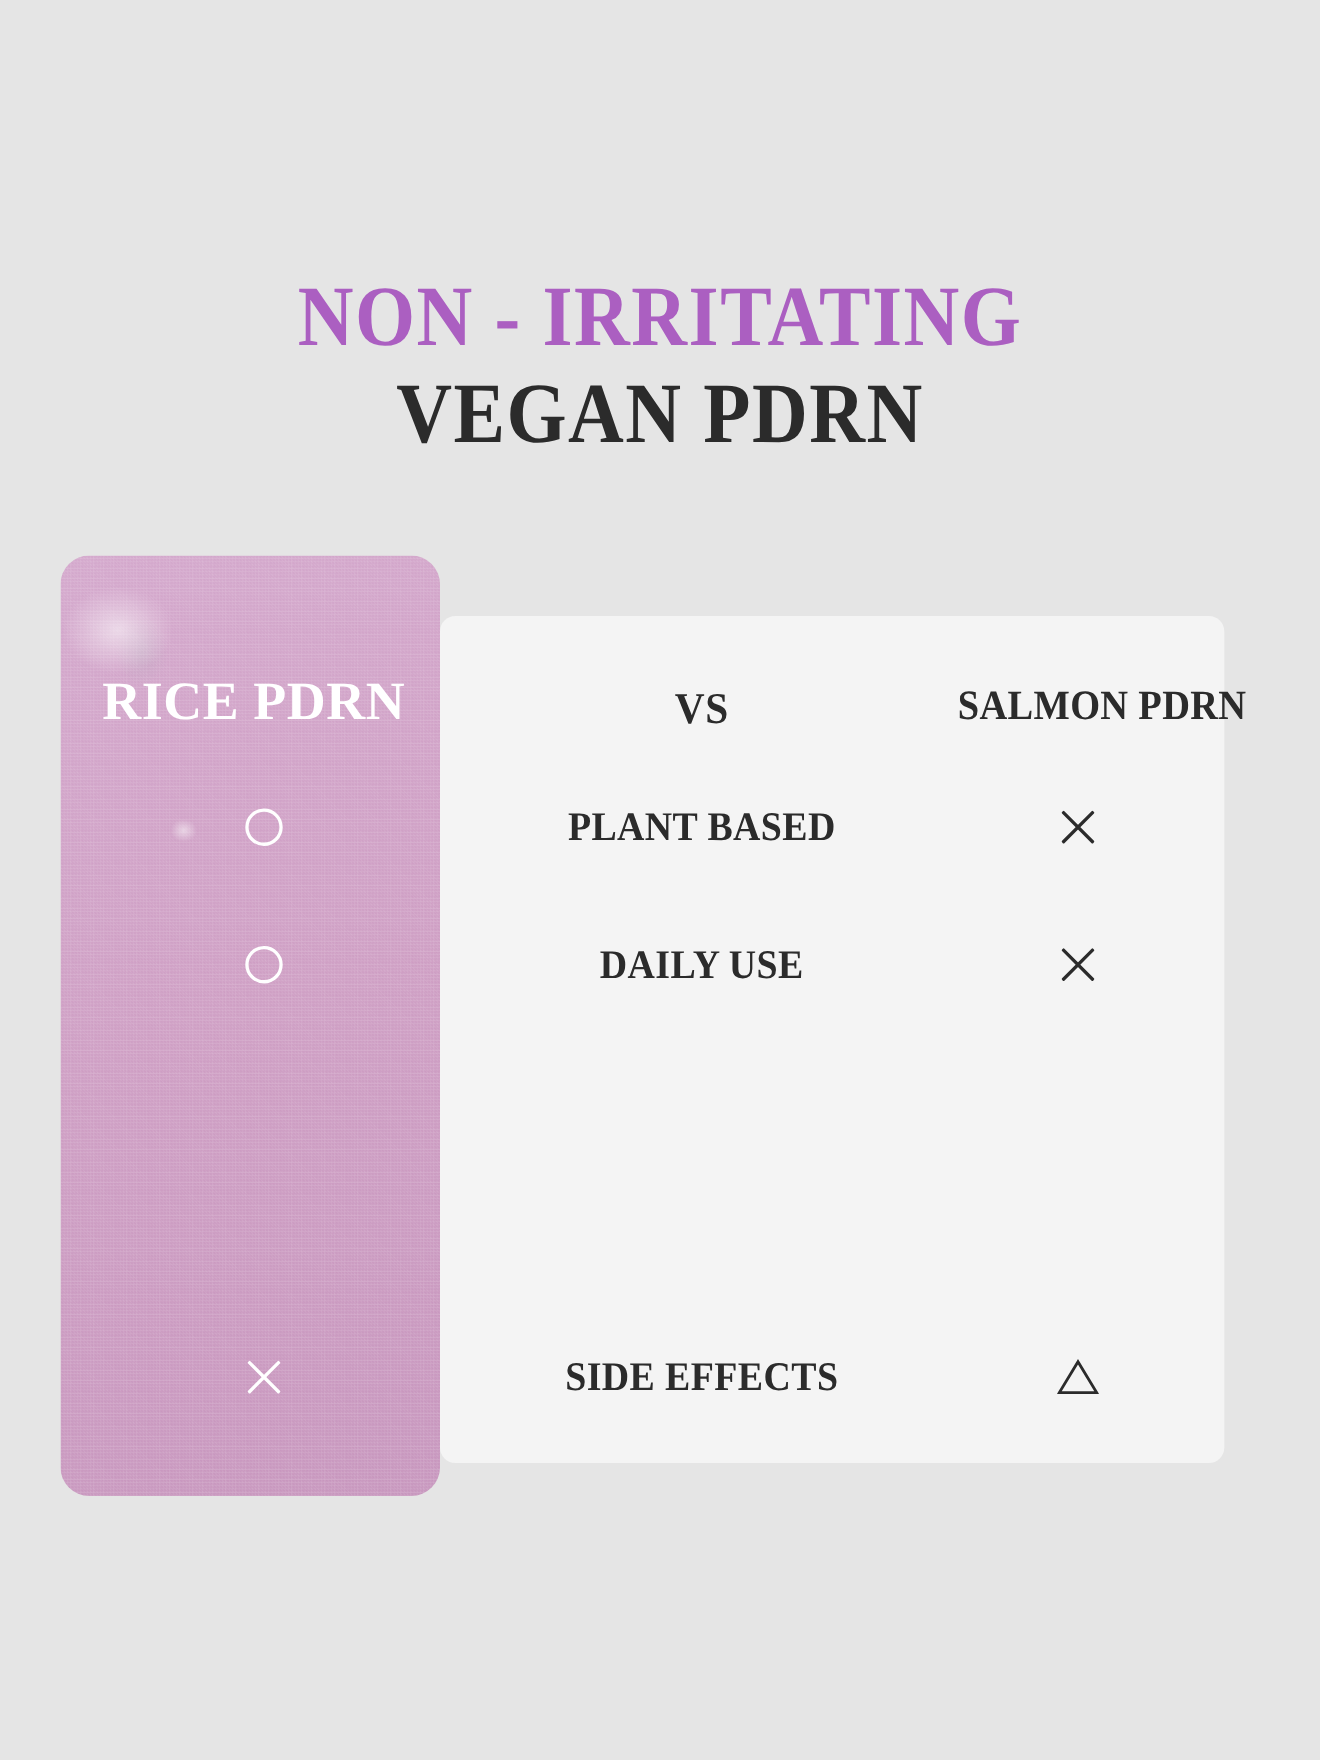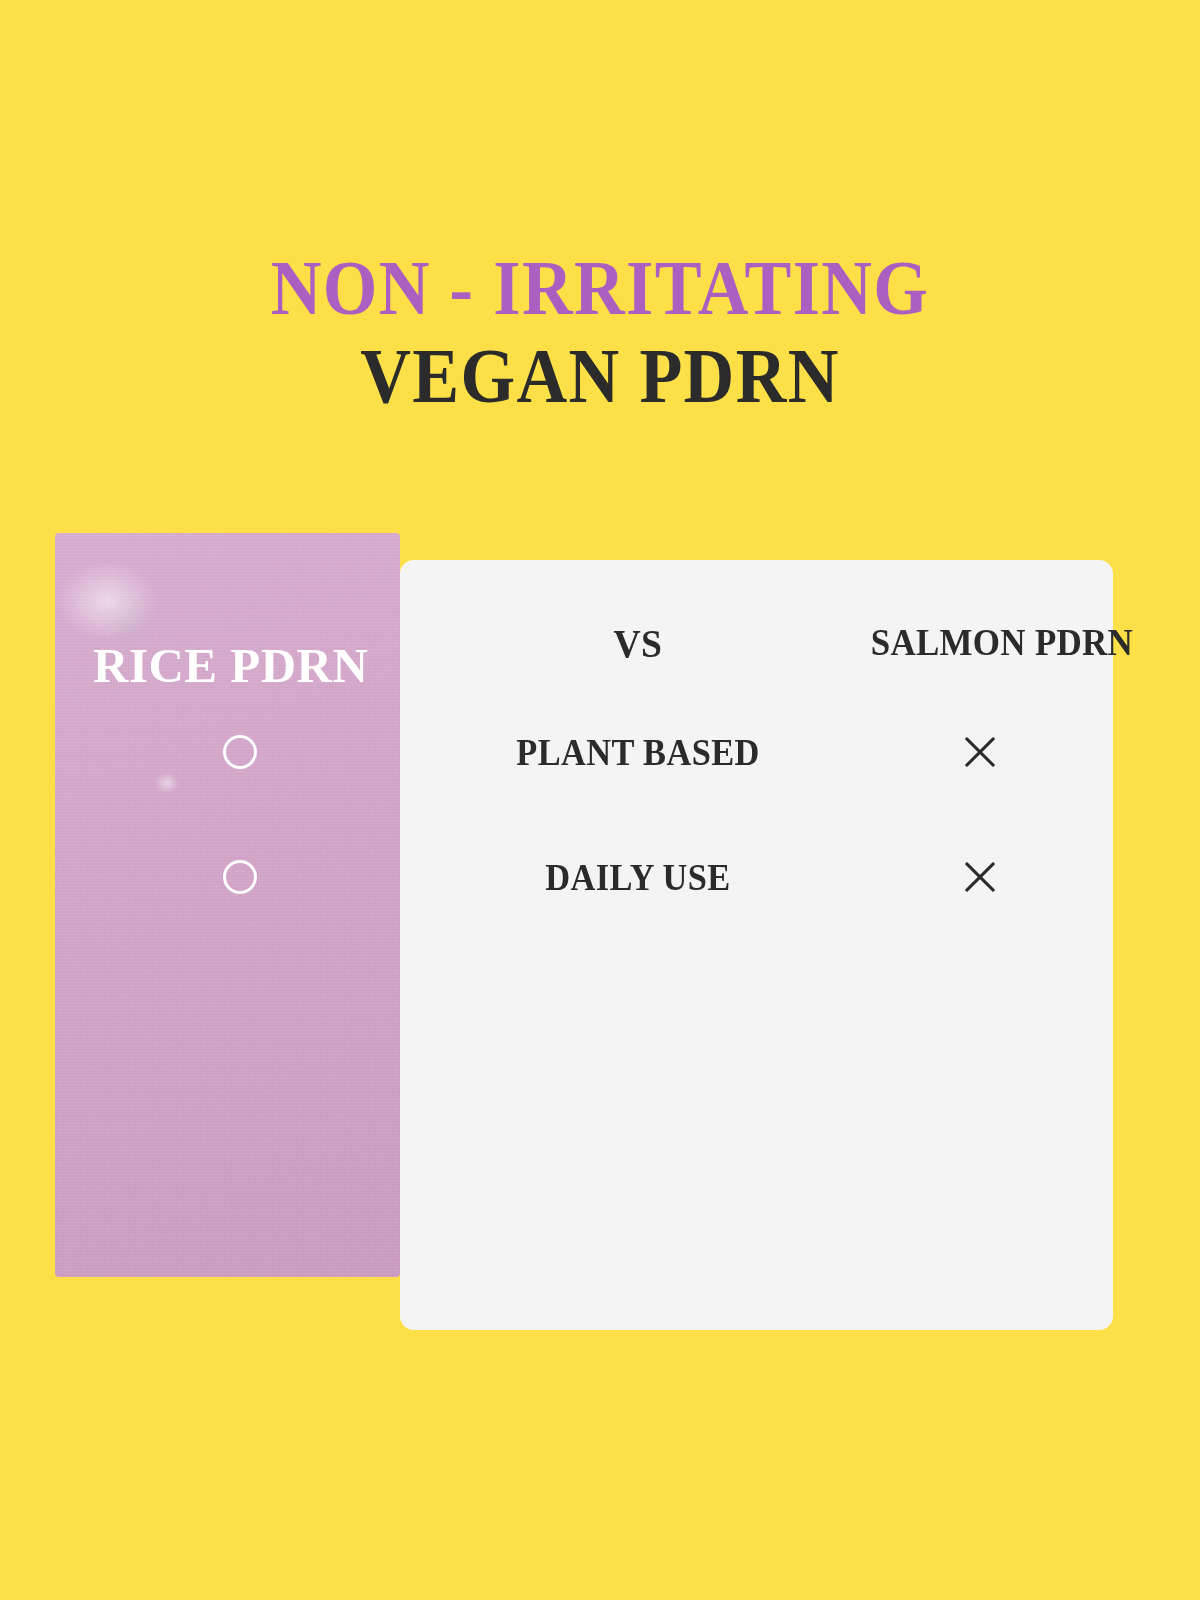--- a/index.html
+++ b/index.html
@@ -9,21 +9,21 @@
     height: 1600px;
     background: #ffffff;
     font-family: "Liberation Serif", serif;
     overflow: hidden;
   }
 
   #stage {
     position: relative;
     width: 1200px;
     height: 1600px;
-    background: #fde047;
+    background: #e5e5e5;
   }
 
   
   .headline {
     position: absolute;
     left: 0;
     top: 248px;
     width: 1200px;
     text-align: center;
   }
@@ -72,29 +72,28 @@
     background: #f4f4f4;
     border-radius: 14px;
   }
 
   
   .pink-card {
     position: absolute;
     left: 0;
     top: 0;
     width: 345px;         
-    height: 744px;        
-    border-radius: 4px;
+    height: 855px;        
+    border-radius: 26px;
     background:
       radial-gradient(ellipse 70px 55px at 52px 68px, rgba(255,255,255,0.55) 0%, rgba(255,255,255,0.22) 42%, rgba(255,255,255,0) 72%),
       radial-gradient(ellipse 34px 46px at 74px 88px, rgba(190,178,195,0.40) 0%, rgba(190,178,195,0) 70%),
       radial-gradient(ellipse 16px 14px at 112px 250px, rgba(255,255,255,0.50) 0%, rgba(255,255,255,0) 75%),
       linear-gradient(160deg, #d7aed0 0%, #d2a5c8 48%, #cb9dc2 100%);
     overflow: hidden;
-    margin-top: 28px;
   }
 
   
   .pink-card::after {
     content: "";
     position: absolute;
     inset: 0;
     pointer-events: none;
     opacity: 0.16;
     background-image:
@@ -293,16 +292,29 @@
         </div>
         <div class="row" style="top: 342px;">
           <div class="mark-left">
             <span class="glyph glyph-circle-white"></span>
           </div>
           <div class="row-label">DAILY USE</div>
           <div class="mark-right">
             <span class="glyph glyph-cross-dark"></span>
           </div>
         </div>
+        <div class="row" style="top: 717px;">
+          <div class="mark-left">
+            <span class="glyph glyph-cross-white"></span>
+          </div>
+          <div class="row-label">SIDE EFFECTS</div>
+          <div class="mark-right">
+            <span class="glyph glyph-triangle-dark">
+              <svg viewBox="0 0 38 34" width="38" height="34" aria-hidden="true">
+                <polygon points="19,3 36,31 2,31" fill="none" stroke="#2b2b2b" stroke-width="2.6" stroke-linejoin="miter"></polygon>
+              </svg>
+            </span>
+          </div>
+        </div>
       </div>
 
   </div>
 </div>
 
 </body></html>

